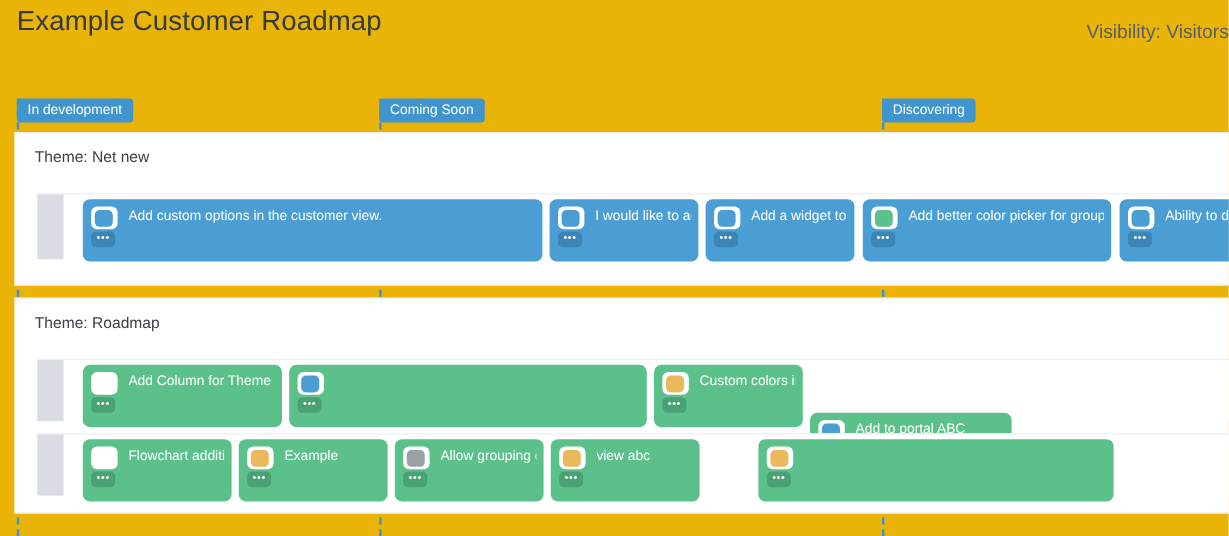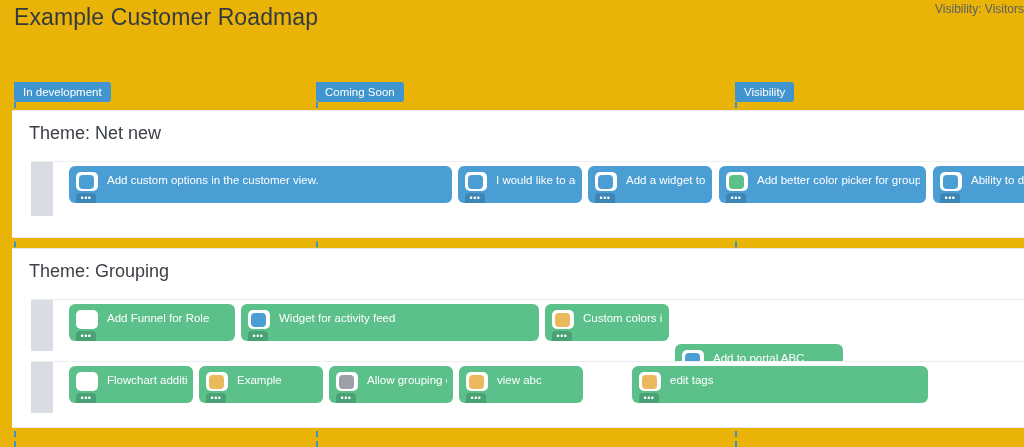--- a/index.html
+++ b/index.html
@@ -13,22 +13,22 @@
 
   #root { position: relative; width: 1024px; height: 447px; background: #eab308; }
 
   
   .page-title {
     position: absolute; left: 14px; top: 4px;
     font-size: 23px; font-weight: 400; color: #333a40;
     letter-spacing: .1px; white-space: nowrap;
   }
   .visibility {
-    position: absolute; right: 0px; top: 2px;
-    font-size: 12px; color: #5a6068; white-space: nowrap;
+    position: absolute; right: 0px; top: 19px;
+    font-size: 16px; color: #5a6068; white-space: nowrap;
   }
 
   
   .guide {
     position: absolute; top: 82px; bottom: 0; width: 0;
     border-left: 2px dashed #3d93cf;
   }
 
   
   .phase {
@@ -41,37 +41,37 @@
 
   
   .section {
     position: absolute; left: 12px; right: -4px;
     background: #ffffff;
     border-top: 1px solid #e6e8ea;
     border-bottom: 1px solid #e6e8ea;
   }
   .section-title {
     position: absolute; left: 17px; top: 12px;
-    font-size: 18px; color: #3c4147; white-space: nowrap;
+    font-size: 13px; color: #3c4147; white-space: nowrap;
   }
 
   
   .lane {
     position: absolute; left: 19px; right: 0;
     background: #ffffff;
     border-top: 1px solid #eceef0;
   }
   .lane-handle {
     position: absolute; left: 0; top: 0; bottom: 0; width: 22px;
     background: #d9dde3;
   }
 
   
   .card {
-    position: absolute; height: 37px;
+    position: absolute; height: 52px;
     border-radius: 6px;
     overflow: hidden;
   }
   .card.blue  { background: #4a9ed4; }
   .card.green { background: #5cc08a; }
 
   .card-icon {
     position: absolute; left: 7px; top: 6px;
     width: 22px; height: 19px;
     background: #ffffff;
@@ -107,21 +107,21 @@
   <div class="visibility">Visibility: Visitors</div>
 
   <div id="guides">
       <div class="guide" style="left: 14px;"></div>
       <div class="guide" style="left: 316px;"></div>
       <div class="guide" style="left: 735px;"></div>
     </div>
   <div id="phases">
       <div class="phase" style="left: 14px;">In development</div>
       <div class="phase" style="left: 316px;">Coming Soon</div>
-      <div class="phase" style="left: 735px;">Visibility</div>
+      <div class="phase" style="left: 735px;">Discovering</div>
     </div>
   <div id="sections">
       <div class="section" style="top: 110px; height: 128px;">
         <div class="section-title">Theme: Net new</div>
         <div class="lane" style="top: 50px; height: 55px;">
           <div class="lane-handle"></div>
           <div class="card blue" style="left: 38px; width: 383px; top: 4px;">
             <div class="card-icon">
               <i style="background: rgb(74, 158, 212);"></i>
             </div>
@@ -152,35 +152,34 @@
           <div class="card blue" style="left: 902px; width: 124px; top: 4px;">
             <div class="card-icon">
               <i style="background: rgb(74, 158, 212);"></i>
             </div>
             <div class="card-title">Ability to demon</div>
             <div class="card-menu">•••</div>
           </div>
         </div>
       </div>
       <div class="section" style="top: 248px; height: 180px;">
-        <div class="section-title">Theme: Grouping</div>
+        <div class="section-title">Theme: Roadmap</div>
         <div class="lane" style="top: 50px; height: 52px;">
           <div class="lane-handle"></div>
           <div class="card green" style="left: 38px; width: 166px; top: 4px;">
             <div class="card-icon">
               <i style="background: rgb(255, 255, 255);"></i>
             </div>
-            <div class="card-title">Add Funnel for Role</div>
+            <div class="card-title">Add Column for Theme</div>
             <div class="card-menu">•••</div>
           </div>
           <div class="card green" style="left: 210px; width: 298px; top: 4px;">
             <div class="card-icon">
               <i style="background: rgb(74, 158, 212);"></i>
             </div>
-            <div class="card-title">Widget for activity feed</div>
             <div class="card-menu">•••</div>
           </div>
           <div class="card green" style="left: 514px; width: 124px; top: 4px;">
             <div class="card-icon">
               <i style="background: rgb(234, 185, 91);"></i>
             </div>
             <div class="card-title">Custom colors insi...</div>
             <div class="card-menu">•••</div>
           </div>
           <div class="card green" style="left: 644px; width: 168px; top: 4px; margin-top: 40px;">
@@ -218,20 +217,19 @@
             <div class="card-icon">
               <i style="background: rgb(234, 185, 91);"></i>
             </div>
             <div class="card-title">view abc</div>
             <div class="card-menu">•••</div>
           </div>
           <div class="card green" style="left: 601px; width: 296px; top: 4px;">
             <div class="card-icon">
               <i style="background: rgb(234, 185, 91);"></i>
             </div>
-            <div class="card-title">edit tags</div>
             <div class="card-menu">•••</div>
           </div>
         </div>
       </div>
     </div>
 
 </div>
 
 </body></html>

